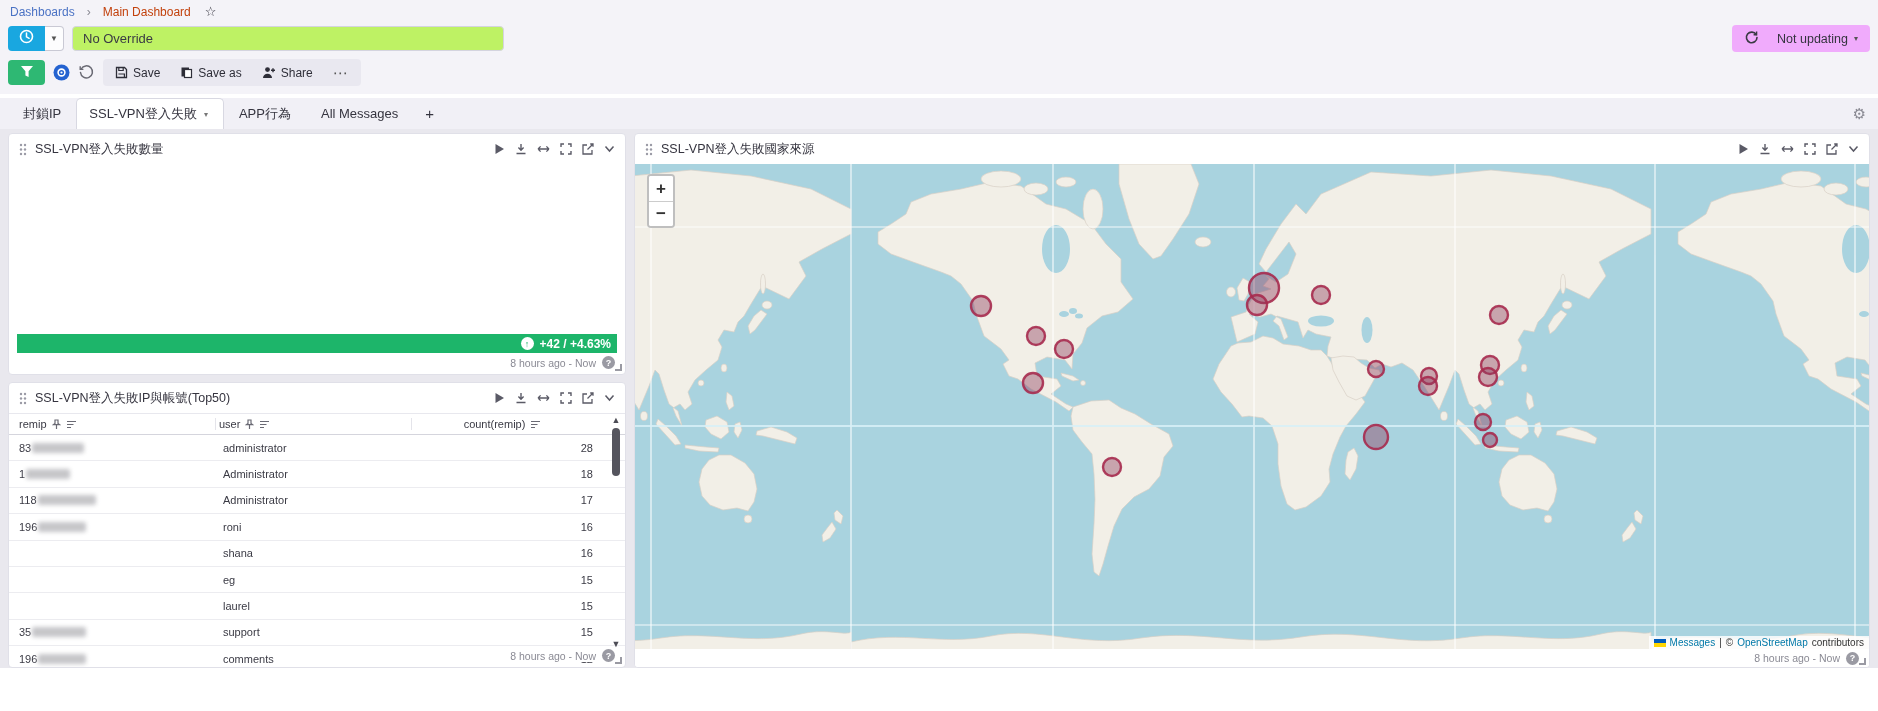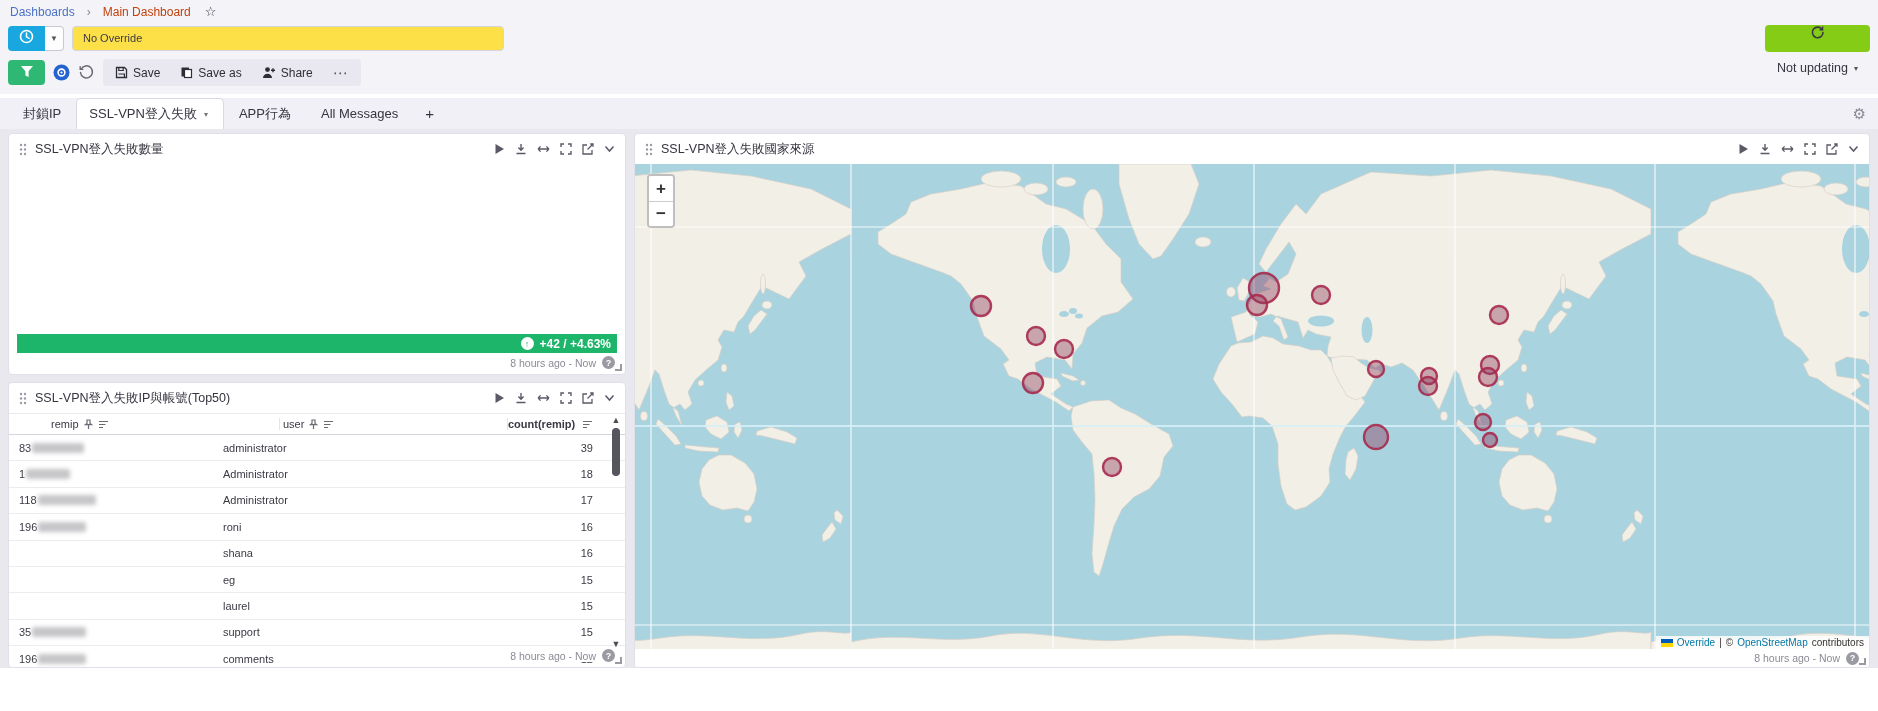--- a/index.html
+++ b/index.html
@@ -14,23 +14,23 @@
   .bc-cur { color:#c2410c; }
   .bc-star { color:#35343f; font-size:13px; margin-left:2px; }
 
   .control-card { margin:2px 8px 0 8px; }
   .crow { display:flex; align-items:center; gap:8px; }
   .crow + .crow { margin-top:7px; }
   .sq-btn { width:37px; height:25px; border-radius:4px 0 0 4px; display:flex; align-items:center; justify-content:center; flex:none; cursor:pointer; }
   .time-btn { background:#19a7e0; }
   .caret-btn { width:19px; height:25px; background:#fdfdfe; border:1px solid #c9c9d4; border-left:none; border-radius:0 4px 4px 0; display:flex; align-items:center; justify-content:center; font-size:8px; color:#555; cursor:pointer; }
   .filter-btn { background:#2eb873; border-radius:4px; }
-  .override-field { width:432px; height:25px; background:#fde047; border:1px solid #d4d4df; border-radius:4px; font-size:11px; line-height:23px; padding:0 10px; color:#3a3a44; }
+  .override-field { width:432px; height:25px; background:#bef264; border:1px solid #d4d4df; border-radius:4px; font-size:13px; line-height:23px; padding:0 10px; color:#3a3a44; }
   .spacer { flex:1; }
-  .refresh-ctl { background:#84cc16; border-radius:4px; height:27px; padding:0 12px; display:flex; align-items:center; gap:18px; font-size:12.5px; color:#35343f; cursor:pointer;flex-direction:column; }
+  .refresh-ctl { background:#f0abfc; border-radius:4px; height:27px; padding:0 12px; display:flex; align-items:center; gap:18px; font-size:12.5px; color:#35343f; cursor:pointer; }
   .refresh-ctl .caret { font-size:8px; color:#555; margin-left:6px; }
   .filter-input { flex:1; height:27px; border:1px solid #c9c9d4; border-radius:4px; background:#fff; padding:0 10px; font-family:"DejaVu Sans Mono", monospace; font-size:12.5px; color:#3a3a44; }
   .filter-input::placeholder { color:#9b9ba5; }
   .round-ico { width:17px; height:17px; flex:none; cursor:pointer; }
   .actions-bar { background:#e9e8f0; border-radius:4px; height:27px; display:flex; align-items:center; padding:0 12px; gap:20px; margin-right:0; }
   .action-item { display:flex; align-items:center; gap:5px; font-size:12px; color:#2e2e38; cursor:pointer; white-space:nowrap; }
   .action-item svg { flex:none; }
   .ellipsis { font-size:15px; color:#555; letter-spacing:1px; cursor:pointer; }
 
   
@@ -56,24 +56,24 @@
 
   
   .count-widget { height:242px; flex:none; }
   .big-number { text-align:center; font-family:"DejaVu Sans", sans-serif; font-size:80px; color:#2b2d3a; line-height:1; margin-top:12px; }
   .trend-bar { position:absolute; left:8px; right:8px; bottom:21px; height:19px; background:#1db56a; display:flex; align-items:center; justify-content:flex-end; gap:6px; padding-right:6px; color:#fff; font-size:12px; font-weight:bold; }
   .trend-circle { width:13px; height:13px; border-radius:50%; background:#fff; color:#1db56a; font-size:9px; font-weight:bold; display:flex; align-items:center; justify-content:center; }
 
   
   .table-widget { flex:1; }
   .tbl-head { height:22px; display:flex; align-items:center; border-top:1px solid #e8e8ee; border-bottom:1px solid #d5d5dd; font-size:11px; color:#3a3a44; padding:0 10px; }
-  .th { display:flex; align-items:center; gap:5px;margin-left:32px; }
+  .th { display:flex; align-items:center; gap:5px; }
   .th-remip { width:196px; }
   .th-user { width:196px; border-left:1px solid #e4e4ea; padding-left:3px; }
-  .th-count { flex:1; justify-content:space-between; padding-right:22px; border-left:1px solid #e4e4ea;font-weight:bold; }
+  .th-count { flex:1; justify-content:center; padding-right:22px; border-left:1px solid #e4e4ea; }
   .th svg { cursor:pointer; }
   .rows-viewport { height:256px; overflow:hidden; }
   .t-row { height:26.4px; display:flex; align-items:center; border-bottom:1px solid #ececf0; font-size:11px; padding:0 10px; }
   .c-remip { width:196px; display:flex; align-items:center; }
   .c-user { width:196px; padding-left:8px; }
   .c-count { flex:1; text-align:right; padding-right:22px; }
   .redact { display:inline-block; height:10px; background:#c6c6c9; border-radius:2px; margin-left:1px; filter:blur(2px); }
   .scrollbar { position:absolute; right:3px; top:32px; bottom:18px; width:12px; display:flex; flex-direction:column; align-items:center; }
   .scroll-arrow { font-size:9px; color:#4c4c55; line-height:10px; cursor:pointer; }
   .scroll-thumb { width:8px; height:48px; background:#55555e; border-radius:4px; margin-top:3px; cursor:grab; }
@@ -316,21 +316,21 @@
             </svg>
         </span>
       </div>
       <div class="rows-viewport">
   <div class="t-row">
     <span class="c-remip">
               <span class="pfx">83</span>
               <span class="redact" style="width: 52px;"></span>
             </span>
     <span class="c-user">administrator</span>
-    <span class="c-count">39</span>
+    <span class="c-count">28</span>
   </div>
 
   <div class="t-row">
     <span class="c-remip">
               <span class="pfx">1</span>
               <span class="redact" style="width: 44px;"></span>
             </span>
     <span class="c-user">Administrator</span>
     <span class="c-count">18</span>
   </div>
@@ -539,21 +539,21 @@
             <circle cx="793" cy="222" r="9" class="marker"></circle>
             <circle cx="855" cy="201" r="9" class="marker"></circle>
             <circle cx="853" cy="213" r="9" class="marker"></circle>
             <circle cx="848" cy="258" r="8" class="marker"></circle>
             <circle cx="855" cy="276" r="7" class="marker"></circle>
             <circle cx="741" cy="273" r="12" class="marker"></circle>
           </g>
       </svg>
       <div class="attribution">
         <span class="ua-flag"></span>
-        <a>Override</a>
+        <a>Messages</a>
         <span>|</span>
         <span>©</span>
         <a>OpenStreetMap</a>
         <span>contributors</span>
       </div>
     </div>
     <div class="map-footer">
       <span>8 hours ago - Now</span>
       <span class="help-badge">?</span>
     </div>

